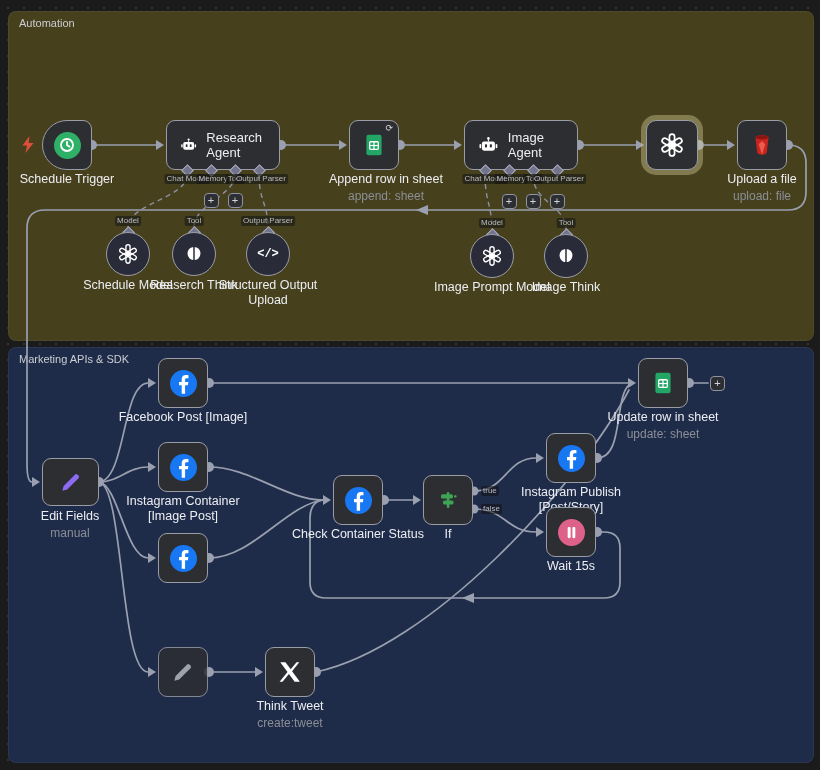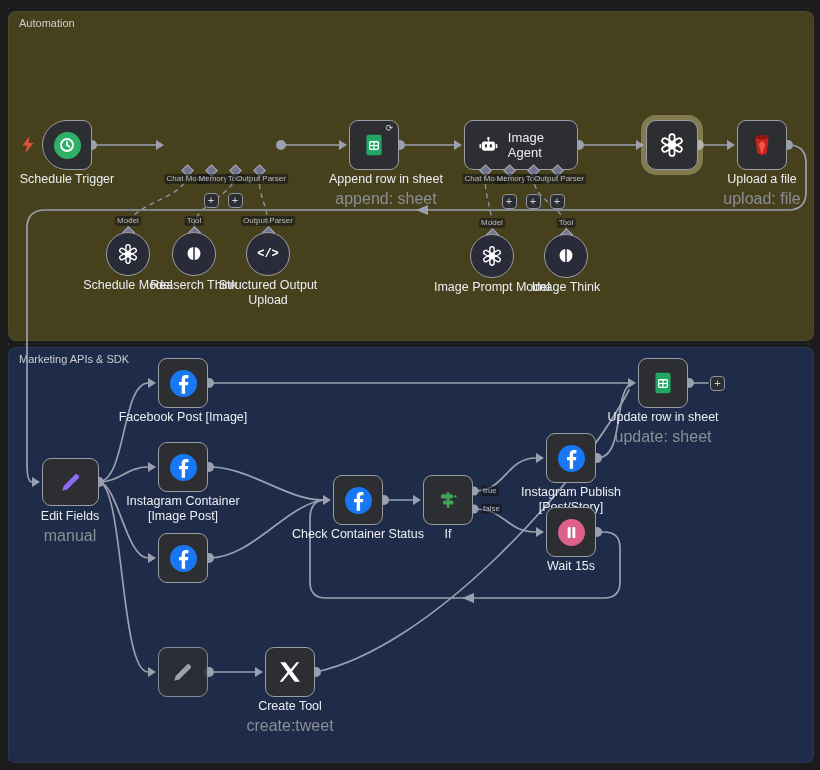--- a/index.html
+++ b/index.html
@@ -19,21 +19,21 @@
   .node{position:absolute;background:#2d2e32;border:1.6px solid #9b9da6;border-radius:9px;
     display:flex;align-items:center;justify-content:center;z-index:2;box-sizing:border-box;}
   .node.agent{justify-content:flex-start;padding-left:13px;gap:9px;}
   .agent-title{font-size:13px;color:#eceef2;}
   .trigger{border-radius:25px 9px 9px 25px;}
   .selected{box-shadow:0 0 0 5px rgba(215,204,152,.42);}
   .deactivated{opacity:.82;}
   .circle-node{position:absolute;width:44px;height:44px;border-radius:50%;background:#2a2b38;
     border:1.6px solid #9b9da6;display:flex;align-items:center;justify-content:center;z-index:2;box-sizing:border-box;}
   .node-label{position:absolute;text-align:center;font-size:12.5px;color:#eceef2;line-height:1.22;z-index:2;}
-  .sub{display:block;font-size:16px;color:#8b8e95;margin-top:2px;}
+  .sub{display:block;font-size:12px;color:#8b8e95;margin-top:2px;}
   .diamond{position:absolute;width:9px;height:9px;background:#71748a;border:1px solid #a9acc0;
     transform:rotate(45deg);z-index:2;box-sizing:border-box;}
   .port-label{position:absolute;font-size:8px;color:#b9bbc4;background:rgba(18,18,18,.55);
     padding:0 2px;border-radius:2px;white-space:nowrap;transform:translateX(-50%);z-index:2;line-height:1.3;}
   .plus-btn{position:absolute;width:15px;height:15px;background:#2d2e32;border:1.5px solid #8f93a3;
     border-radius:4px;color:#d3d6de;font-size:11px;line-height:12px;text-align:center;z-index:2;box-sizing:border-box;}
   .branch-label{position:absolute;font-size:8px;color:#b9bbc4;background:rgba(18,18,18,.55);
     padding:0 2px;border-radius:2px;z-index:2;line-height:1.3;}
   .round-icon{border-radius:50%;display:flex;align-items:center;justify-content:center;}
   .fb{width:27px;height:27px;background:#1877f2;}
@@ -139,20 +139,32 @@
   <div class="node trigger" style="left:42px;top:120px;width:50px;height:50px">
     <div class="round-icon clock-circle">
       <svg width="20" height="20" viewBox="0 0 24 24">
           <circle cx="12" cy="12" r="7.2" stroke="#fff" stroke-width="2.2" fill="none"></circle>
           <path d="M12 8.2 V12 L15 14" stroke="#fff" stroke-width="2.2" fill="none" stroke-linecap="round"></path>
         </svg>
     </div>
   </div>
   <div class="node-label" style="left:-3px;top:172px;width:140px">Schedule Trigger</div>
 
+  <div class="node agent" style="left:166px;top:120px;width:114px;height:50px">
+    <svg width="22" height="22" viewBox="0 0 24 24">
+      <circle cx="12" cy="4.4" r="1.5" fill="#fff"></circle>
+        <rect x="11.4" y="5.4" width="1.2" height="2.6" fill="#fff"></rect>
+      <rect x="4.5" y="8" width="15" height="10.5" rx="2.4" fill="#fff"></rect>
+      <rect x="1.7" y="10.8" width="2" height="4.8" rx="1" fill="#fff"></rect>
+        <rect x="20.3" y="10.8" width="2" height="4.8" rx="1" fill="#fff"></rect>
+      <rect x="8" y="11" width="2.4" height="3.8" rx="0.8" fill="#2d2e32"></rect>
+        <rect x="13.6" y="11" width="2.4" height="3.8" rx="0.8" fill="#2d2e32"></rect>
+    </svg>
+    <span class="agent-title">Research Agent</span>
+  </div>
 
   <div class="node" style="left:349px;top:120px;width:50px;height:50px">
     <span class="badge">⟳</span>
     <svg width="26" height="26" viewBox="0 0 24 24">
       <rect x="5" y="2.5" width="14" height="19" rx="2" fill="#23a566"></rect>
       <rect x="8" y="9" width="8" height="7" rx="1" fill="none" stroke="#fff" stroke-width="1.2"></rect>
       <line x1="8" y1="12.5" x2="16" y2="12.5" stroke="#fff" stroke-width="1.1"></line>
       <line x1="12" y1="9" x2="12" y2="16" stroke="#fff" stroke-width="1.1"></line>
     </svg>
   </div>
@@ -379,17 +391,17 @@
       <path d="M4 20 l1.2-4.4 10.4-10.4 a1.7 1.7 0 0 1 2.4 0 l.9.9 a1.7 1.7 0 0 1 0 2.4 L8.5 18.9 Z" fill="#b9bdc2"></path>
     </svg>
   </div>
 
   <div class="node" style="left:265px;top:647px;width:50px;height:50px">
     <svg width="26" height="26" viewBox="0 0 24 24">
       <path d="M3 3 h4.8 l4.9 6.5 L18 3 h2.6 l-6.7 8.2 7.2 9.8 h-4.8 l-5.3-7.2 -5.9 7.2 H2.4 l7.3-8.9 Z" fill="#fff"></path>
     </svg>
   </div>
   <div class="node-label" style="left:235px;top:699px;width:110px">
-    <span>Create Tool</span>
+    <span>Think Tweet</span>
     <span class="sub">create:tweet</span>
   </div>
 
 </div>
 
 </body></html>

